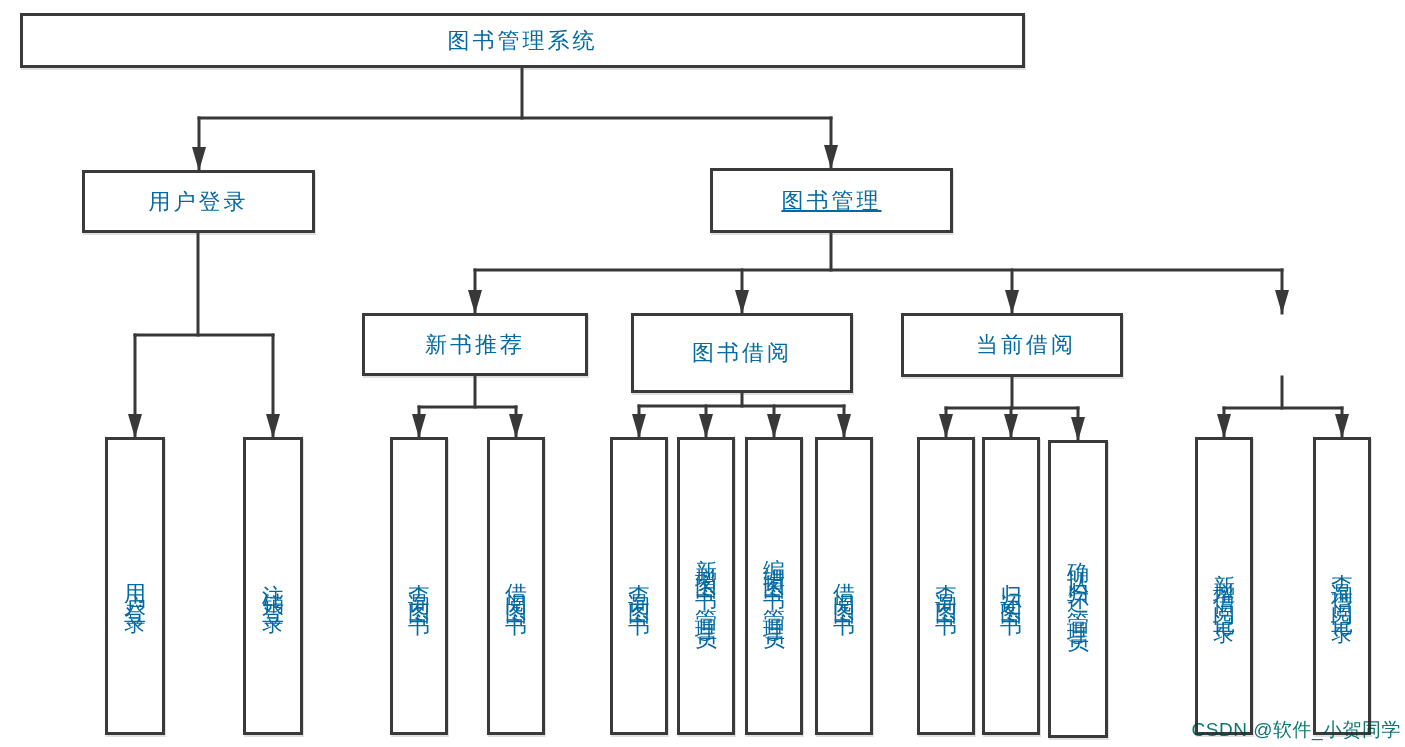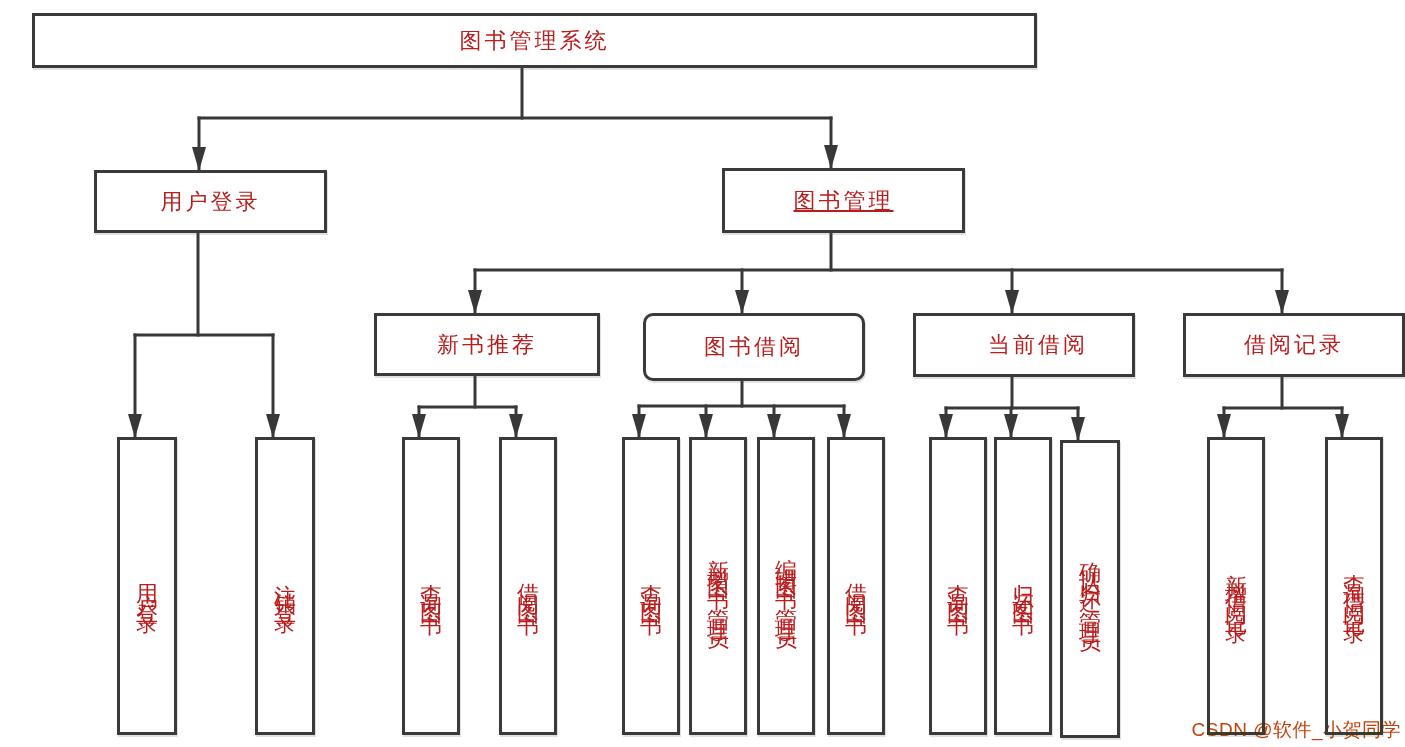--- a/index.html
+++ b/index.html
@@ -23,45 +23,44 @@
     stroke-linecap: square;
   }
   .box {
     position: absolute;
     box-sizing: border-box;
     background: #ffffff;
     border: 3px solid #3a3a3a;
     display: flex;
     align-items: center;
     justify-content: center;
-    color: #b91c1c;
+    color: #0369a1;
     z-index: 1;
     box-shadow: 1px 2px 0 rgba(90,90,90,0.18);
-    margin-left: 12px;
   }
   .h-label {
     font-size: 22px;
     letter-spacing: 3px;
     white-space: nowrap;
   }
   .v-label {
     writing-mode: vertical-rl;
     font-size: 22px;
     letter-spacing: 10px;
     line-height: 1;
     white-space: nowrap;
   }
   
   .nb-root { left: 20px;  top: 13px;  width: 1005px; height: 55px; }
   
   .nb-l2a  { left: 82px;  top: 170px; width: 233px;  height: 63px; }
   .nb-l2b  { left: 710px; top: 168px; width: 243px;  height: 65px; text-decoration: underline; }
   
   .nb-l3a  { left: 362px;  top: 313px; width: 226px; height: 63px; }
-  .nb-l3b  { left: 631px;  top: 313px; width: 222px; height: 68px; border-radius: 10px; }
+  .nb-l3b  { left: 631px;  top: 313px; width: 222px; height: 80px; }
   .nb-l3c  { left: 901px;  top: 313px; width: 222px; height: 64px; padding-left: 28px; }
   .nb-l3d  { left: 1171px; top: 313px; width: 222px; height: 64px; }
   
   .leaf { top: 437px; height: 298px; width: 58px; }
   .nb-a1 { left: 105px;  width: 60px; }
   .nb-a2 { left: 243px;  width: 60px; }
   .nb-b1 { left: 390px; }
   .nb-b2 { left: 487px; }
   .nb-c1 { left: 610px; }
   .nb-c2 { left: 677px; }
@@ -72,21 +71,21 @@
   .nb-d3 { left: 1048px; width: 60px; top: 440px; }
   .nb-e1 { left: 1195px; }
   .nb-e2 { left: 1313px; }
   .watermark {
     position: absolute;
     right: 4px;
     bottom: 4px;
     z-index: 2;
     font-size: 19px;
     letter-spacing: 0.5px;
-    color: #c2410c;
+    color: #0f766e;
     mix-blend-mode: darken;
     white-space: nowrap;
   }
 </style>
 </head>
 <body>
 
 <div class="stage">
 
   <svg class="connectors" width="1405" height="747" viewBox="0 0 1405 747">
@@ -164,23 +163,20 @@
 
   <div class="box nb-l3a">
     <span class="h-label">新书推荐</span>
   </div>
   <div class="box nb-l3b">
     <span class="h-label">图书借阅</span>
   </div>
   <div class="box nb-l3c">
     <span class="h-label">当前借阅</span>
   </div>
-  <div class="box nb-l3d">
-    <span class="h-label">借阅记录</span>
-  </div>
 
   <div class="box leaf nb-a1">
     <span class="v-label">用户登录</span>
   </div>
   <div class="box leaf nb-a2">
     <span class="v-label">注销登录</span>
   </div>
 
   <div class="box leaf nb-b1">
     <span class="v-label">查询图书</span>

